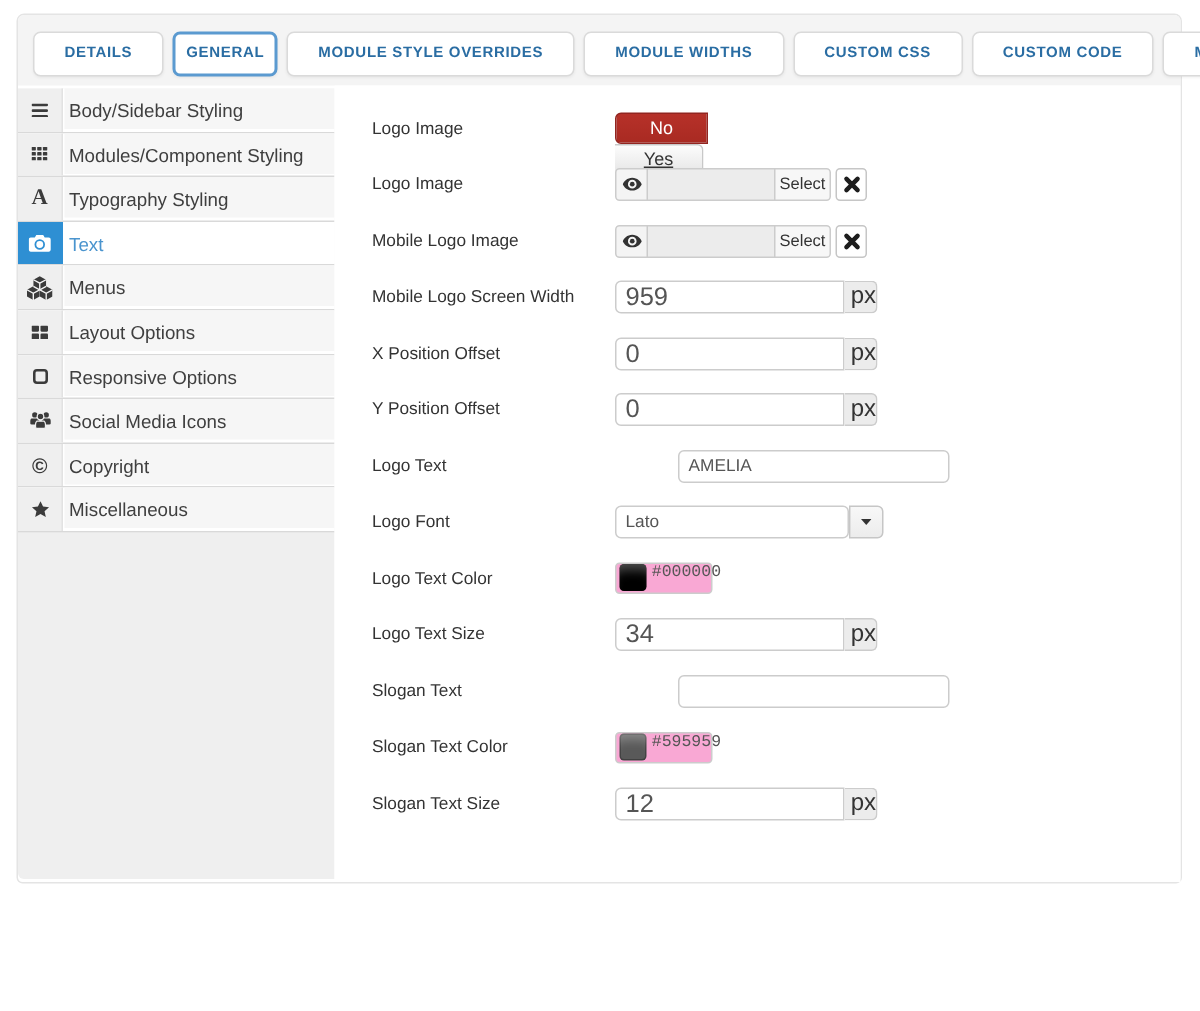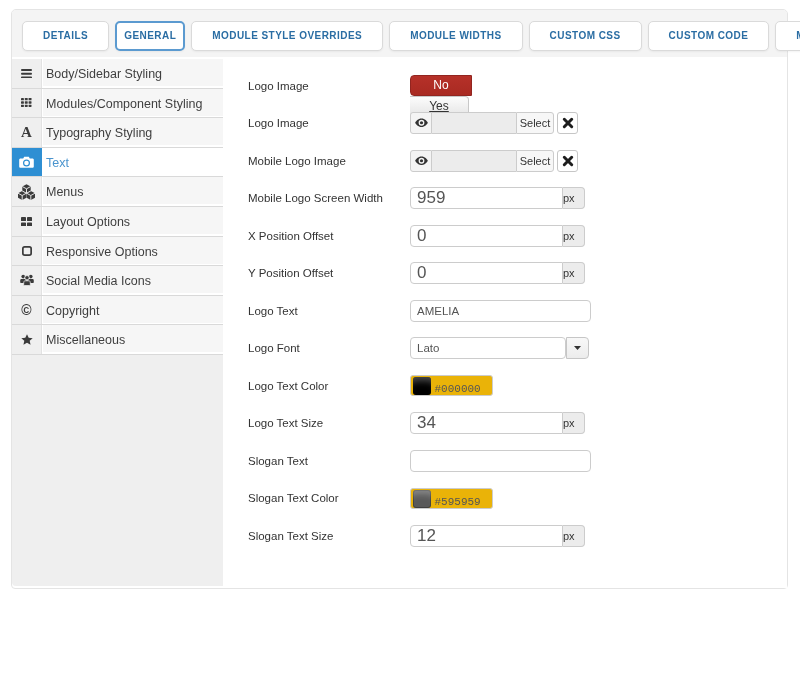--- a/index.html
+++ b/index.html
@@ -60,37 +60,37 @@
   .m-select { width:38px; background:#f7f7f7; border:1px solid #ccc; border-radius:0 3px 3px 0;
               font-size:11px; color:#333; text-align:center; line-height:20px; cursor:pointer; }
   .m-x { width:21px; height:22px; margin-left:3px; background:#fff; border:1px solid #c6c6c6;
          border-radius:3px; display:flex; align-items:center; justify-content:center; cursor:pointer; }
 
   
   .ugroup { display:flex; height:22px; }
   .u-input { width:153px; background:#fff; border:1px solid #ccc; border-radius:4px 0 0 4px;
              font-size:17px; color:#555; line-height:20px; padding-left:6px; }
   .u-addon { width:22px; background:#ececec; border:1px solid #ccc; border-left:none;
-             border-radius:0 4px 4px 0; font-size:11px; color:#333; text-align:left;
+             border-radius:0 4px 4px 0; font-size:16px; color:#333; text-align:right;
              line-height:20px; }
 
   
   .tinput { width:181px; height:22px; background:#fff; border:1px solid #ccc; border-radius:4px;
-            font-size:11.5px; color:#555; line-height:20px; padding-left:6px; }
+            font-size:11.5px; color:#555; line-height:20px; padding-left:6px;margin-left:42px; }
 
   
   .sgroup { display:flex; height:22px; }
   .sel-input { width:156px; background:#fff; border:1px solid #ccc; border-radius:4px;
                font-size:11.5px; color:#555; line-height:20px; padding-left:6px; }
   .sel-btn { width:23px; height:22px; margin-left:0; background:linear-gradient(#f8f8f8,#ececec);
              border:1px solid #c6c6c6; border-radius:0 4px 4px 0;
              display:flex; align-items:center; justify-content:center; cursor:pointer; }
 
   
-  .cfield { display:flex; align-items:flex-end; width:83px; height:21px; background:#eab308;
+  .cfield { display:flex; align-items:flex-start; width:65px; height:21px; background:#f9a8d4;
             border:1px solid #ccc; border-radius:3px; }
   .swatch { width:18px; height:18px; margin-left:1.5px; border-radius:3px; flex:none;
             box-shadow: inset 0 9px 7px -5px rgba(255,255,255,0.30), inset 0 0 0 1px rgba(0,0,0,0.28); }
   .cval { margin-left:4px; font-family:"Liberation Mono", monospace; font-size:11px; color:#555; }
 
   svg { display:block; }
 </style>
 </head>
 <body>
 

